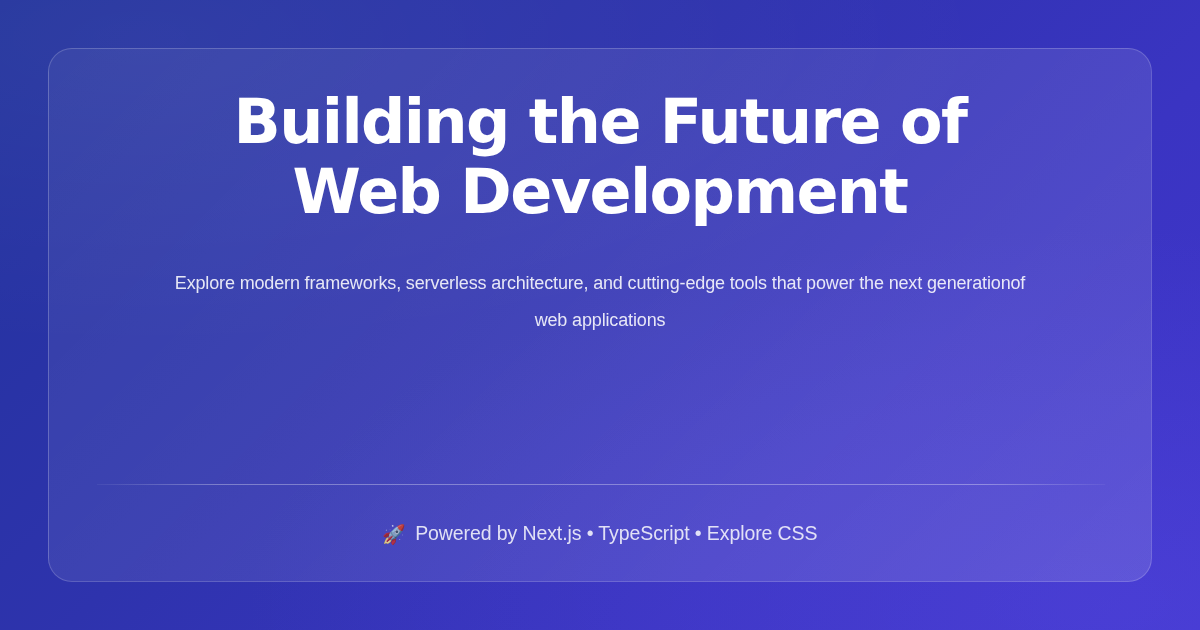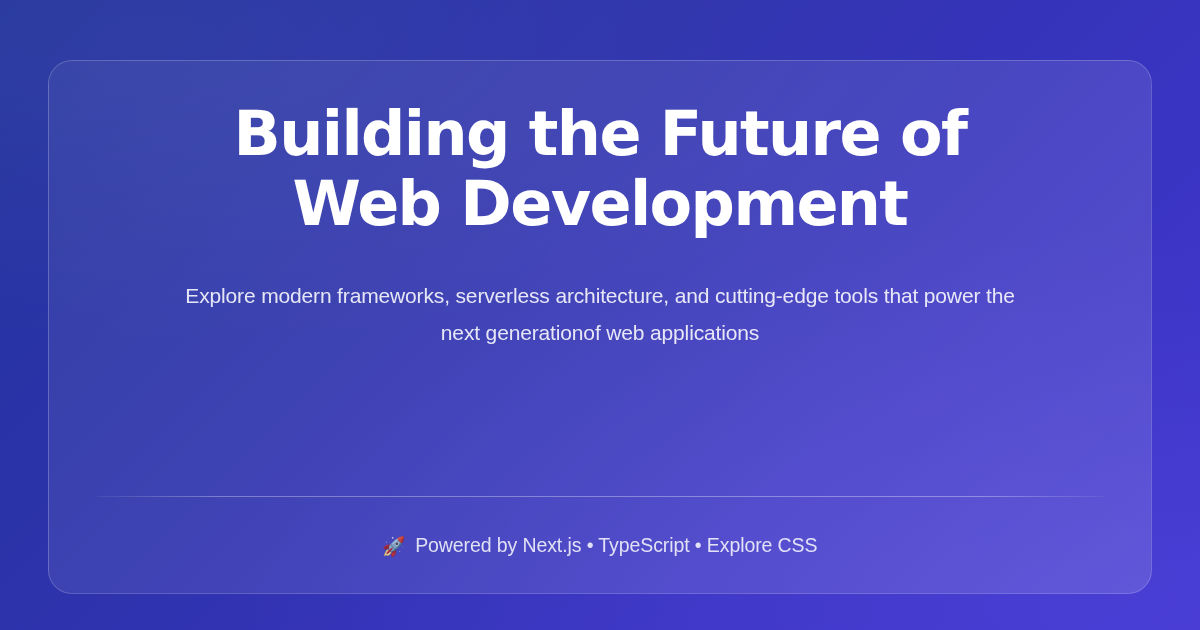--- a/index.html
+++ b/index.html
@@ -45,21 +45,20 @@
     border: 1px solid rgba(255,255,255,0.18);
     background:
       linear-gradient(135deg,
         rgba(255,255,255,0.055) 0%,
         rgba(255,255,255,0.085) 45%,
         rgba(255,255,255,0.13) 100%);
     display: flex;
     flex-direction: column;
     align-items: center;
     padding: 0 48px;
-    margin-top: 12px;
   }
 
   .card-inner {
     width: 100%;
     display: flex;
     flex-direction: column;
     align-items: center;
   }
 
   .title {
@@ -73,21 +72,21 @@
     line-height: 70px;
     letter-spacing: -1.6px;
     text-rendering: geometricPrecision;
   }
 
   .subtitle {
     margin-top: 38px;
     width: 870px;
     text-align: center;
     color: rgba(255,255,255,0.87);
-    font-size: 21px;
+    font-size: 18px;
     line-height: 37px;
     font-weight: 400;
     letter-spacing: -0.15px;
   }
 
   .spacer {
     flex: 1 1 auto;
   }
 
   .divider {

